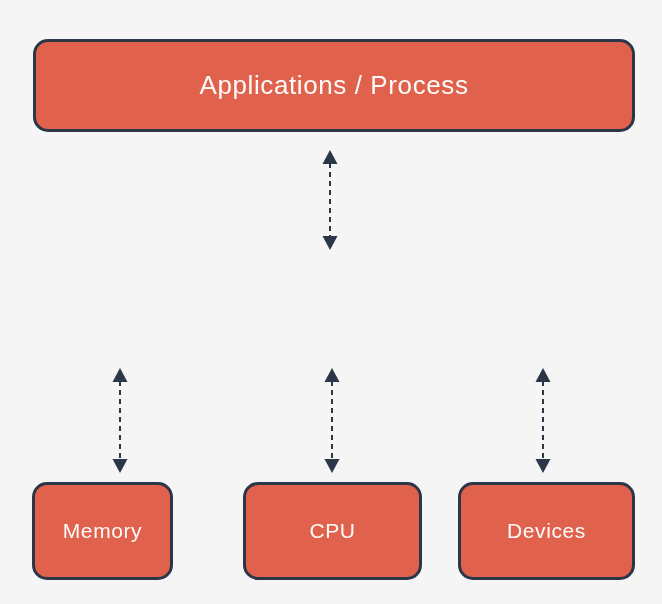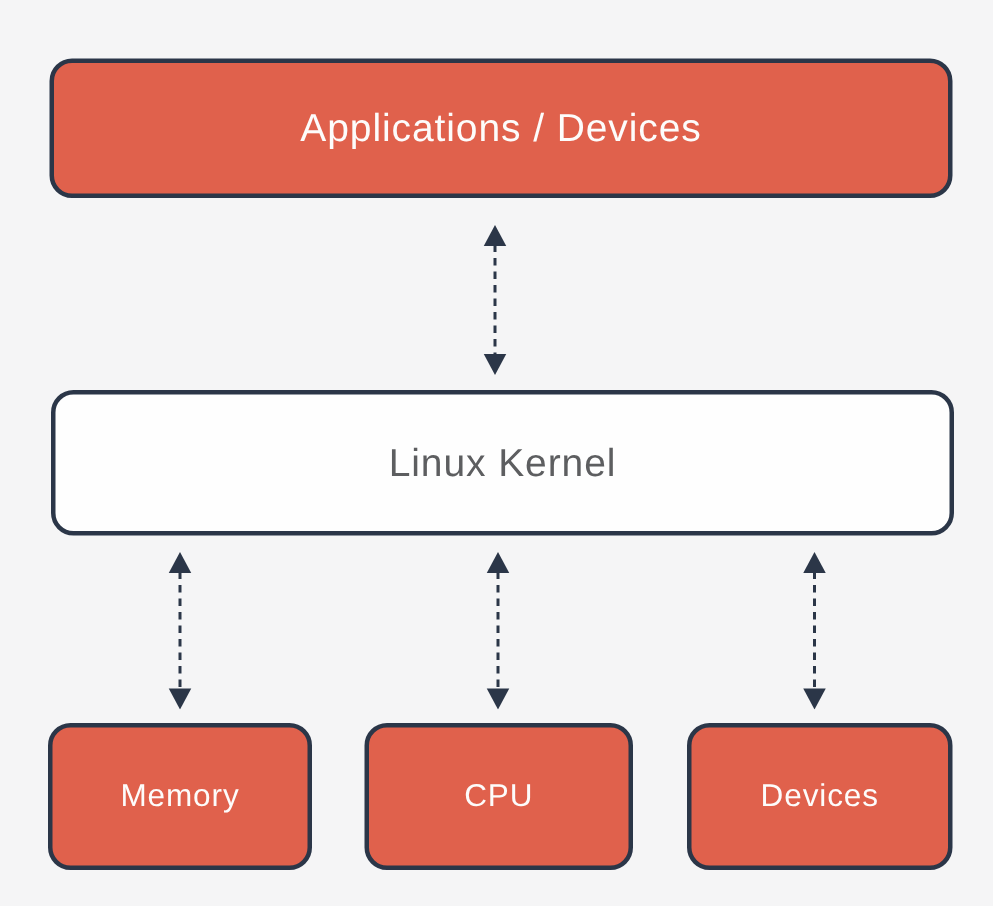--- a/index.html
+++ b/index.html
@@ -44,21 +44,21 @@
   }
   .node--applications{
     left:33px; top:39px; width:602px; height:93px;
     font-size:26px;
   }
   .node--kernel{
     left:34px; top:260px; width:602px; height:97px;
     font-size:26px;
   }
   .node--memory{
-    left:32px; top:482px; width:176px; height:98px;
+    left:32px; top:482px; width:141px; height:98px;
     font-size:21px;
   }
   .node--cpu{
     left:243px; top:482px; width:179px; height:98px;
     font-size:21px;
   }
   .node--devices{
     left:458px; top:482px; width:177px; height:98px;
     font-size:21px;
   }
@@ -78,32 +78,29 @@
   .arrow--kernel-memory{ left:110px; top:368px; }
   .arrow--kernel-cpu{ left:322px; top:368px; }
   .arrow--kernel-devices{ left:533px; top:368px; }
 </style>
 </head>
 <body>
 
 <div class="canvas">
 
   <div class="node node--accent node--applications">
-    <span>Applications / Devices</span>
+    <span>Applications / Process</span>
   </div>
 
   <svg class="arrow arrow--app-kernel" width="20" height="100" viewBox="0 0 20 100">
     <line x1="10" y1="13" x2="10" y2="87"></line>
     <polygon points="10,0 2.5,14 17.5,14"></polygon>
     <polygon points="10,100 2.5,86 17.5,86"></polygon>
   </svg>
 
-  <div class="node node--light node--kernel">
-    <span>Linux Kernel</span>
-  </div>
 
   <svg class="arrow arrow--kernel-memory" width="20" height="105" viewBox="0 0 20 105">
     <line x1="10" y1="13" x2="10" y2="92"></line>
     <polygon points="10,0 2.5,14 17.5,14"></polygon>
     <polygon points="10,105 2.5,91 17.5,91"></polygon>
   </svg>
 
   <svg class="arrow arrow--kernel-cpu" width="20" height="105" viewBox="0 0 20 105">
     <line x1="10" y1="13" x2="10" y2="92"></line>
     <polygon points="10,0 2.5,14 17.5,14"></polygon>

